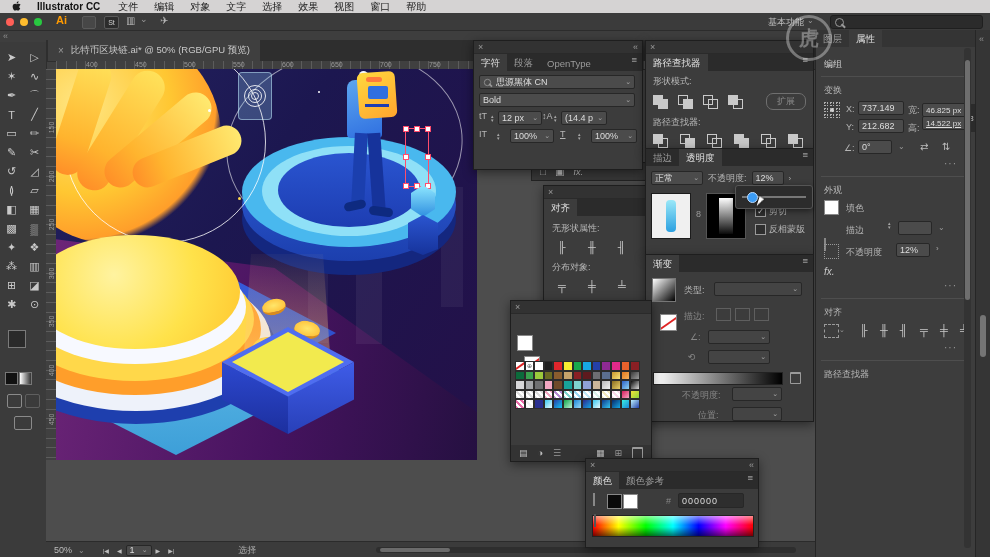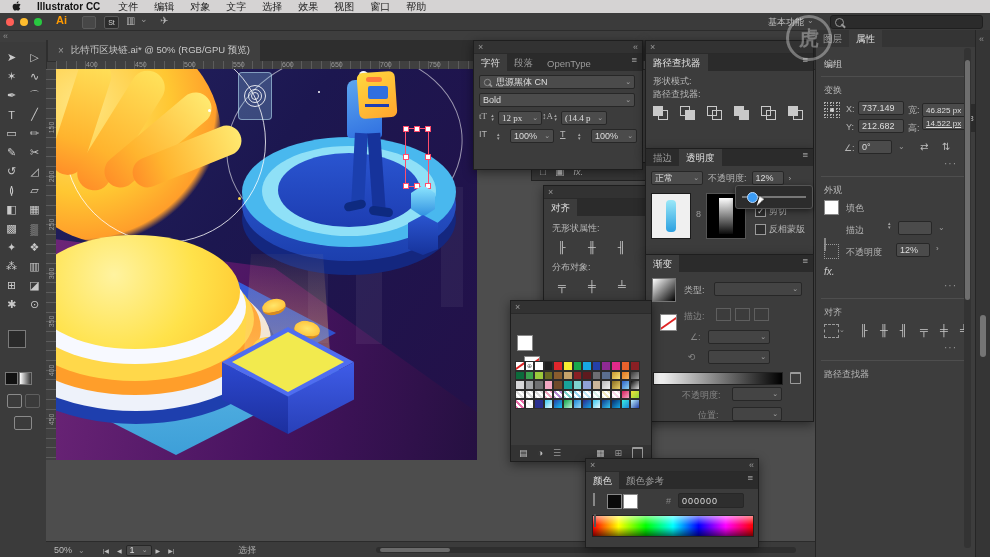--- a/index.html
+++ b/index.html
@@ -292,21 +292,21 @@
     <div style="padding:4px 5px;display:flex;flex-direction:column;gap:4px;">
       <div class="fld" style="width:156px;">
         <span class="mag" style="margin-right:4px;transform:scale(.8);"></span>
         <span>思源黑体 CN</span>
         <span class="cv">⌄</span>
       </div>
       <div class="fld" style="width:156px;">
         <span>Bold</span>
         <span class="cv">⌄</span>
       </div>
-      <div style="display:flex;gap:0;font-family:Liberation Serif, serif;">
+      <div style="display:flex;gap:0;">
         <span class="lbl" style="width:12px;">tT</span>
         <span class="stp">
             <i>▴</i>
             <i>▾</i>
           </span>
         <div class="fld" style="width:44px;">
             <span>12 px</span>
             <span class="cv">⌄</span>
           </div>
         <span class="lbl" style="width:12px;">↕A</span>
@@ -345,20 +345,39 @@
   <div class="panel" style="left:645px;top:40px;width:167px;height:108px;z-index:4;">
     <div class="phead">
         <span>×</span>
       </div>
     <div class="ptabs">
       <span class="ptab active">路径查找器</span>
       <span class="pmenu">≡</span>
     </div>
     <div style="padding:4px 7px;">
       <div class="lbl">形状模式:</div>
+      <div style="display:flex;align-items:center;gap:9px;margin:5px 0 6px 0;">
+        <span class="sq2">
+            <i class="b fill"></i>
+            <i class="f fill"></i>
+          </span>
+        <span class="sq2">
+            <i class="b"></i>
+            <i class="f fill"></i>
+          </span>
+        <span class="sq2">
+            <i class="b"></i>
+            <i class="f"></i>
+          </span>
+        <span class="sq2">
+            <i class="b fill"></i>
+            <i class="f"></i>
+          </span>
+        <span style="margin-left:auto;border:1px solid #6f6f6f;border-radius:7px;color:#8a8a8a;font-size:9px;padding:1px 10px;">扩展</span>
+      </div>
       <div class="lbl">路径查找器:</div>
       <div style="display:flex;align-items:center;gap:11px;margin-top:5px;">
         <span class="sq2">
             <i class="b fill"></i>
             <i class="f"></i>
           </span>
         <span class="sq2">
             <i class="b"></i>
             <i class="f fill"></i>
           </span>

